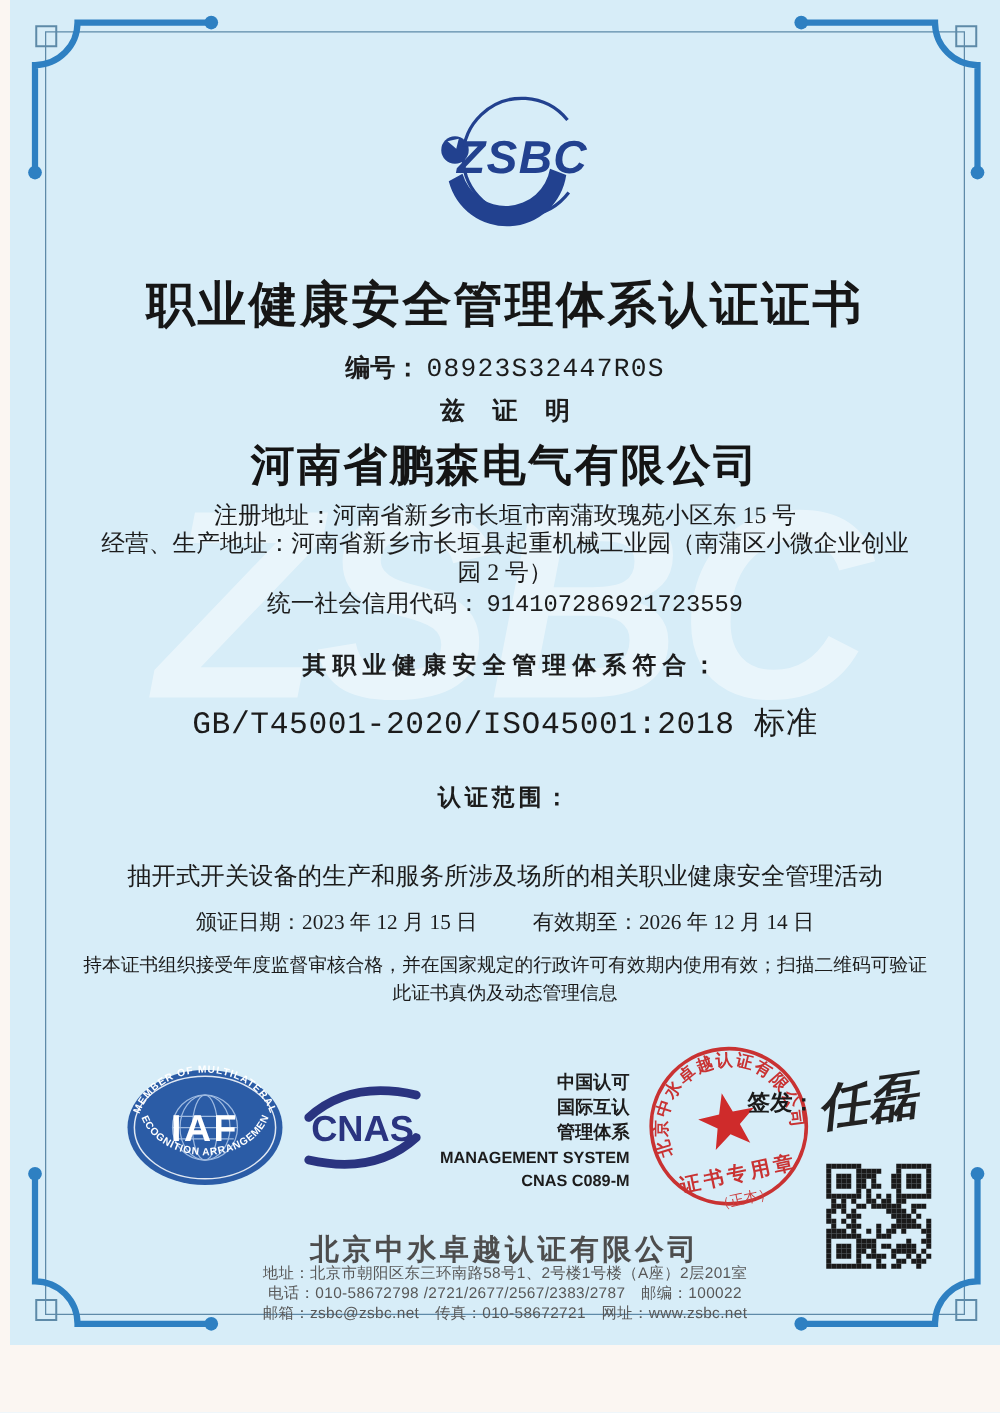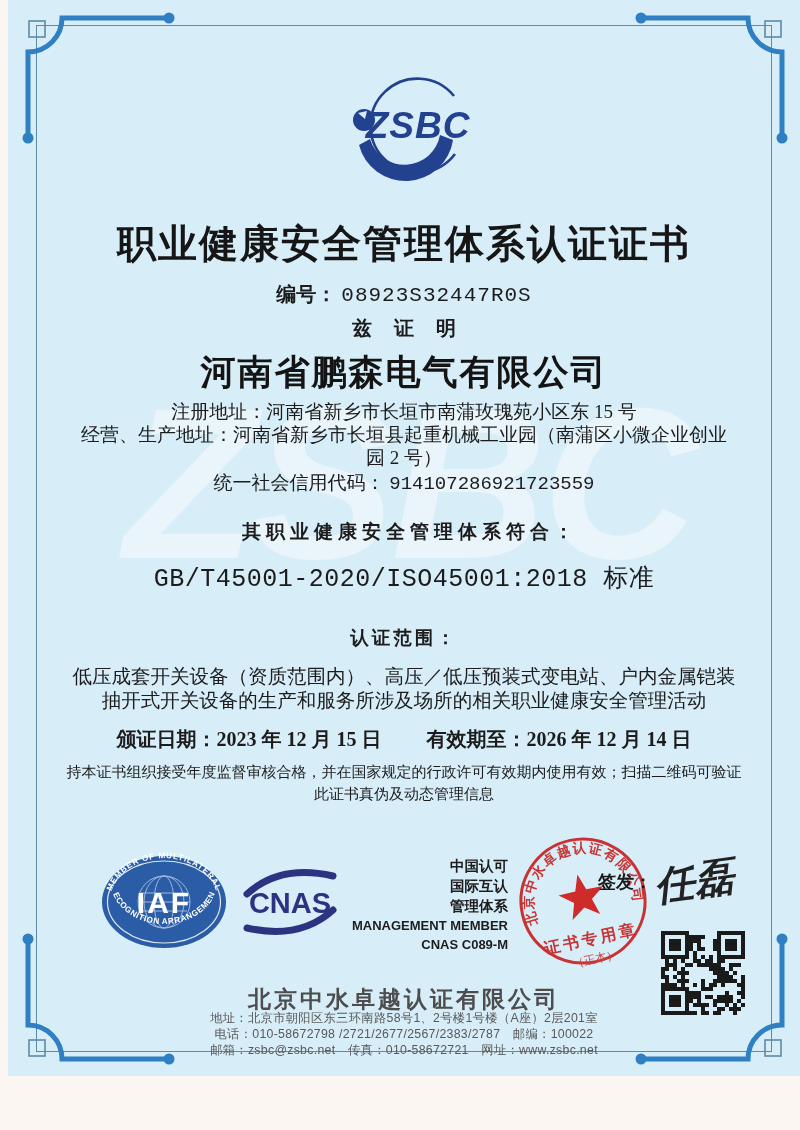--- a/index.html
+++ b/index.html
@@ -28,21 +28,21 @@
   .addr1{top:399px;font-size:19px;}
   .addr2{top:422px;font-size:19px;}
   .addr3{top:445px;font-size:19px;}
   .credit{top:470px;font-size:19px;}
   .credit .num{font-family:"Liberation Mono",monospace;font-size:19px;}
   .conform{top:519px;font-weight:700;font-size:19px;letter-spacing:5px;margin-left:12px;}
   .standard{top:561px;font-family:"Liberation Mono",monospace;font-size:25px;letter-spacing:0.5px;}
   .scope-label{top:625px;font-weight:700;font-size:18.5px;letter-spacing:3px;}
   .scope1{top:663px;font-size:19.5px;}
   .scope2{top:687px;font-size:19.5px;}
-  .dates{top:726px;font-size:20px;font-weight:700;}
+  .dates{top:726px;font-size:17px;font-weight:400;}
   .dates span{display:inline-block;margin:0 20px;}
   .disc1{top:763px;font-size:15px;}
   .disc2{top:785px;font-size:15px;}
   .logo-zsbc{position:absolute;left:326px;top:70px;z-index:3;}
   .iaf{position:absolute;left:90px;top:852px;z-index:3;}
   .cnas{position:absolute;left:232px;top:864px;z-index:3;}
   .acc-text{position:absolute;left:344px;top:856px;z-index:3;text-align:right;}
   .acc-text .cn{font-weight:700;font-size:14.5px;line-height:20px;}
   .acc-text .en{font-family:"Liberation Sans",sans-serif;font-weight:700;font-size:13px;line-height:19px;}
   .seal{position:absolute;left:478px;top:814px;z-index:4;}
@@ -104,21 +104,20 @@
     <div class="center addr1">注册地址：河南省新乡市长垣市南蒲玫瑰苑小区东 15 号</div>
     <div class="center addr2">经营、生产地址：河南省新乡市长垣县起重机械工业园（南蒲区小微企业创业</div>
     <div class="center addr3">园 2 号）</div>
     <div class="center credit">
       <span>统一社会信用代码：</span>
       <span class="num">914107286921723559</span>
     </div>
     <div class="center conform">其职业健康安全管理体系符合：</div>
     <div class="center standard">GB/T45001-2020/ISO45001:2018 标准</div>
     <div class="center scope-label">认证范围：</div>
-    <div class="center scope1">低压成套开关设备（资质范围内）、高压／低压预装式变电站、户内金属铠装</div>
     <div class="center scope2">抽开式开关设备的生产和服务所涉及场所的相关职业健康安全管理活动</div>
     <div class="center dates">
       <span>颁证日期：2023 年 12 月 15 日</span>
       <span>有效期至：2026 年 12 月 14 日</span>
     </div>
     <div class="center disc1">持本证书组织接受年度监督审核合格，并在国家规定的行政许可有效期内使用有效；扫描二维码可验证</div>
     <div class="center disc2">此证书真伪及动态管理信息</div>
 
     <svg class="iaf" width="132" height="100" viewBox="0 0 132 100">
       <ellipse cx="66" cy="50" rx="62" ry="46" fill="#2b5ca6"></ellipse>
@@ -145,21 +144,21 @@
     <svg class="cnas" width="100" height="76" viewBox="0 0 100 76">
       <path d="M 7,30 Q 40,0 93,12" fill="none" stroke="#2a3480" stroke-width="7" stroke-linecap="round"></path>
       <path d="M 93,46 Q 60,76 7,64" fill="none" stroke="#2a3480" stroke-width="7" stroke-linecap="round"></path>
       <text x="50" y="49" text-anchor="middle" font-family="Liberation Sans, sans-serif" font-weight="800" font-size="29" fill="#2a3480">CNAS</text>
     </svg>
 
     <div class="acc-text">
       <div class="cn">中国认可</div>
       <div class="cn">国际互认</div>
       <div class="cn">管理体系</div>
-      <div class="en">MANAGEMENT MEMBER</div>
+      <div class="en">MANAGEMENT SYSTEM</div>
       <div class="en">CNAS C089-M</div>
     </div>
 
     <svg class="seal" width="200" height="180" viewBox="0 0 200 180">
       <g transform="rotate(-12 97 87)">
         <circle cx="97" cy="87" r="62" fill="none" stroke="#c93232" stroke-width="3"></circle>
         <defs>
             <path id="sealArc" d="M 51,108 A 50,50 0 1 1 143,108"></path>
           </defs>
         <text font-family="Liberation Serif, serif" font-weight="700" font-size="13.5" fill="#c93232" letter-spacing="1.5">

